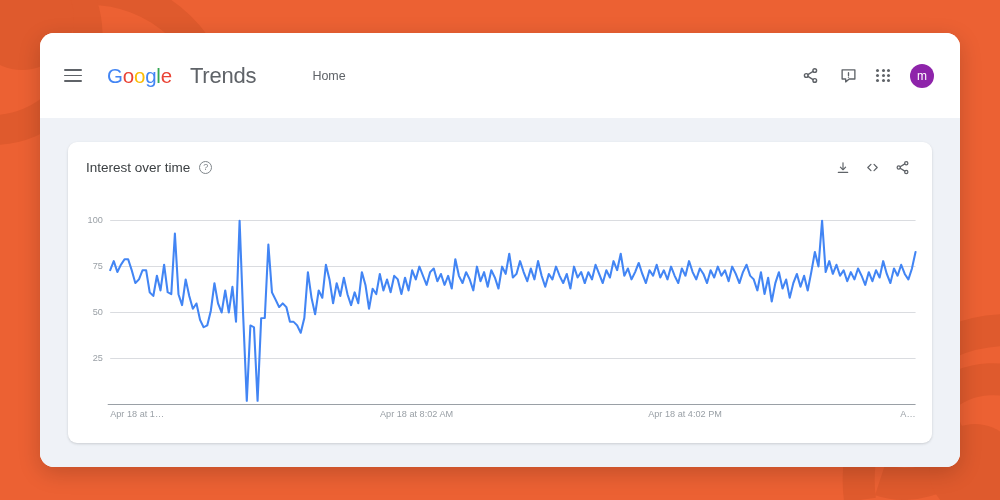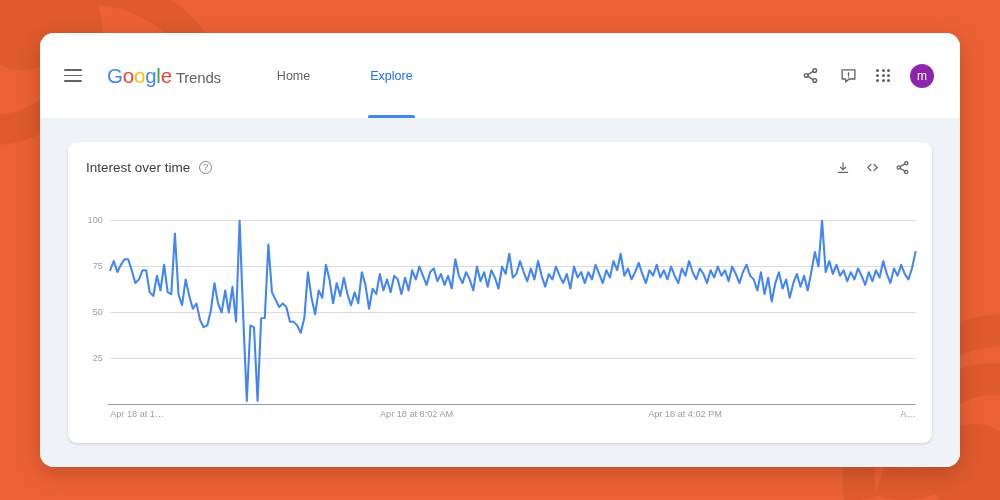--- a/index.html
+++ b/index.html
@@ -36,21 +36,21 @@
   .hamburger {
     width:18px; height:13px;
     display:flex; flex-direction:column; justify-content:space-between;
     margin-right:25px; cursor:pointer;
   }
   .hamburger span { display:block; height:1.6px; background:#5f6368; border-radius:1px; }
 
   #brand { display:flex; align-items:baseline; font-size:20px; letter-spacing:-.2px;text-align:right; }
   #brand .g-logo { font-family:"Liberation Sans", sans-serif; font-weight:400; font-size:20.5px; }
   #brand .g-logo i { font-style:normal; }
-  #brand .trends-word { color:#5f6368; font-size:15px; margin-left:4px; font-weight:400; }
+  #brand .trends-word { color:#5f6368; font-size:22px; margin-left:18px; font-weight:400; }
 
   #mainnav { display:flex; align-items:center; margin-left:44px; height:85px;gap:36px; }
   .navitem {
     position:relative;
     font-size:12.5px; color:#5f6368;
     padding:0 12px; height:85px;
     display:flex; align-items:center;
     cursor:pointer; white-space:nowrap;
   }
   .navitem.active { color:#1a73e8; }
@@ -136,21 +136,20 @@
 
     <div id="brand">
       <span class="g-logo">
         <i style="color:#4285f4">G</i><i style="color:#ea4335">o</i><i style="color:#fbbc05">o</i><i style="color:#4285f4">g</i><i style="color:#34a853">l</i><i style="color:#ea4335">e</i>
       </span>
       <span class="trends-word">Trends</span>
     </div>
 
     <nav id="mainnav">
       <div class="navitem">Home</div>
-      <div class="navitem active">Explore</div>
     </nav>
 
     <div id="topbar-right">
       <div class="tb-icon">
         <svg width="17" height="17" viewBox="0 0 24 24" fill="none" stroke="#5f6368" stroke-width="2" stroke-linecap="round" stroke-linejoin="round">
           <circle cx="18" cy="5" r="2.6"></circle>
             <circle cx="6" cy="12" r="2.6"></circle>
             <circle cx="18" cy="19" r="2.6"></circle>
           <line x1="8.3" y1="10.8" x2="15.7" y2="6.2"></line>
             <line x1="8.3" y1="13.2" x2="15.7" y2="17.8"></line>

